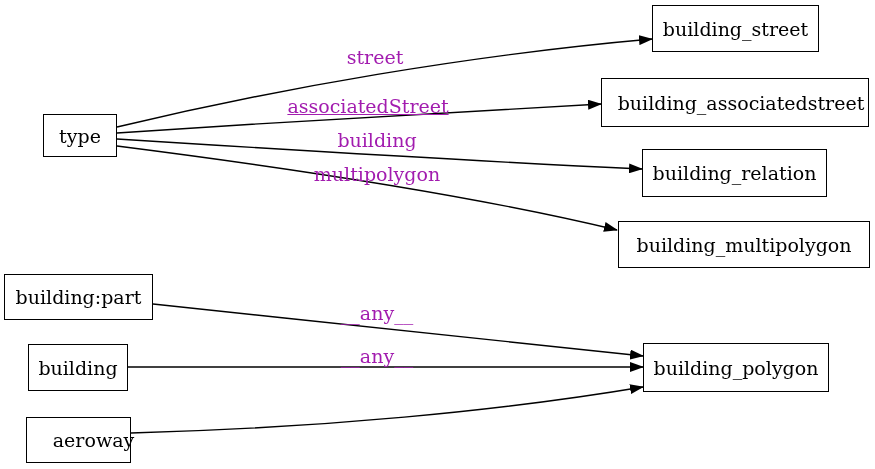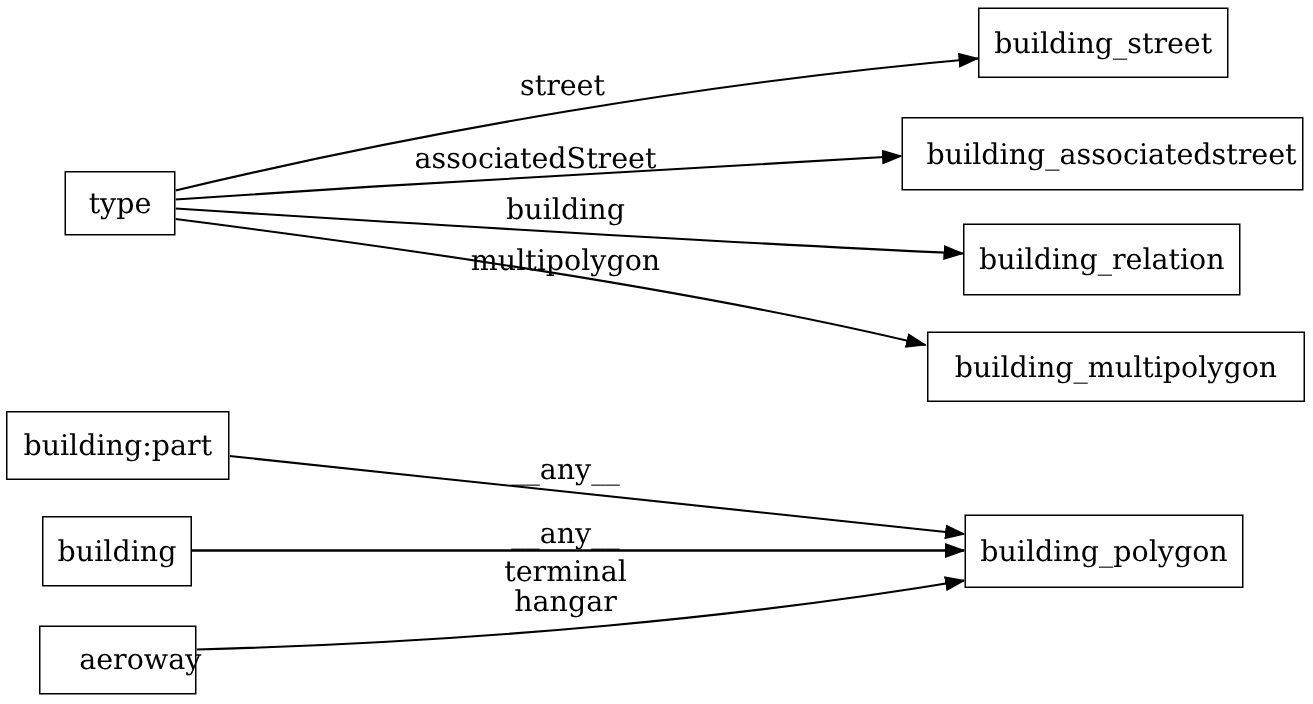--- a/index.html
+++ b/index.html
@@ -34,21 +34,21 @@
     font-size: 19px;
     white-space: nowrap;
   }
   .edge-label {
     position: absolute;
     transform: translate(-50%, -50%);
     font-size: 19px;
     line-height: 20px;
     white-space: pre-line;
     text-align: center;
-    color: #000000;
+    color: #a21caf;
   }
 </style>
 </head>
 <body>
 
 <div class="canvas">
 
   <svg class="edges" width="875" height="469" viewBox="0 0 875 469" xmlns="http://www.w3.org/2000/svg">
     <defs>
       <marker id="arrow" markerUnits="userSpaceOnUse" markerWidth="14" markerHeight="10" refX="13" refY="5" orient="auto">
@@ -87,21 +87,19 @@
     <span>building_relation</span>
   </div>
   <div class="node" style="left:618px; top:221px; width:252px; height:47px;">
     <span>building_multipolygon</span>
   </div>
   <div class="node" style="left:643px; top:343px; width:186px; height:49px;">
     <span>building_polygon</span>
   </div>
 
   <div class="edge-label" style="left:375px; top:57px;">street</div>
-  <div class="edge-label" style="left:357px; top:106px;">associatedStreet</div>
+  <div class="edge-label" style="left:368px; top:106px;text-decoration:underline;">associatedStreet</div>
   <div class="edge-label" style="left:377px; top:140px;">building</div>
   <div class="edge-label" style="left:377px; top:174px;">multipolygon</div>
   <div class="edge-label" style="left:377px; top:313px;">__any__</div>
   <div class="edge-label" style="left:377px; top:356px;">__any__</div>
-  <div class="edge-label" style="left:377px; top:391px;">terminal
-hangar</div>
 
 </div>
 
 </body></html>

